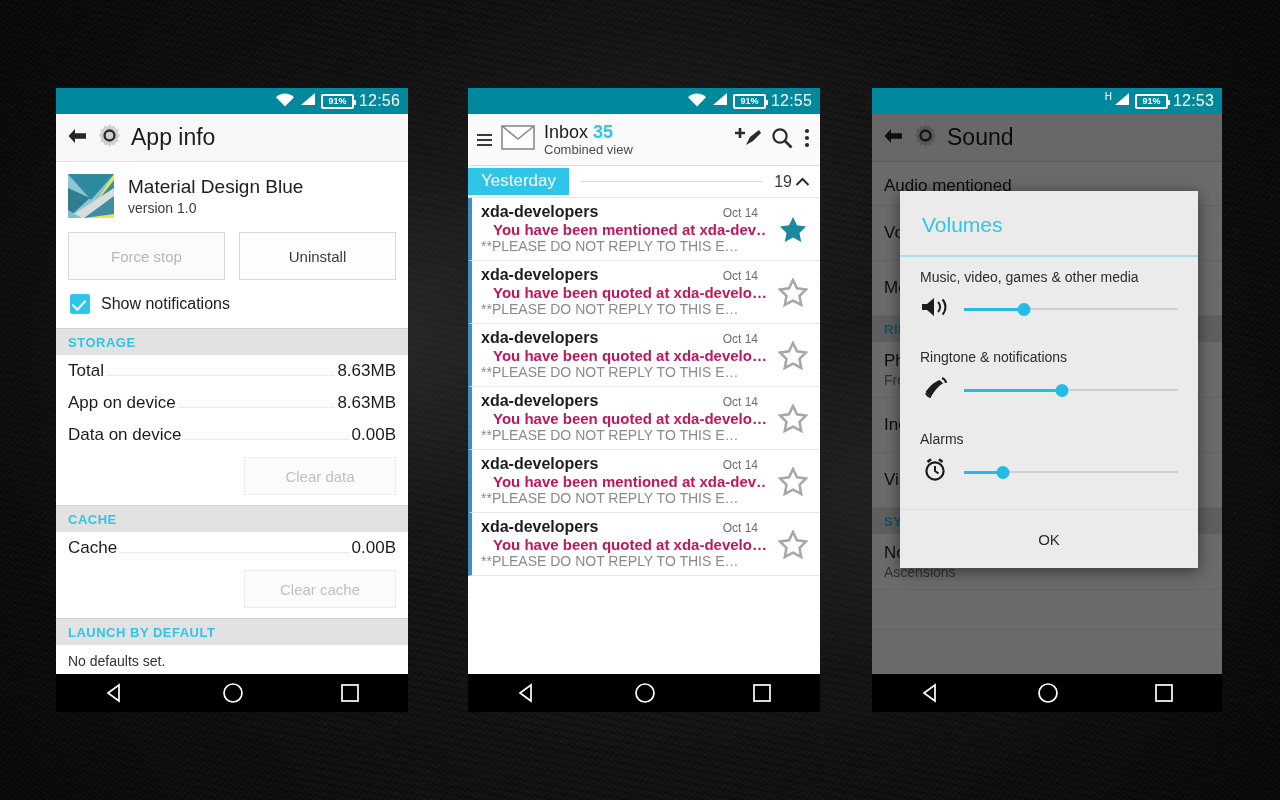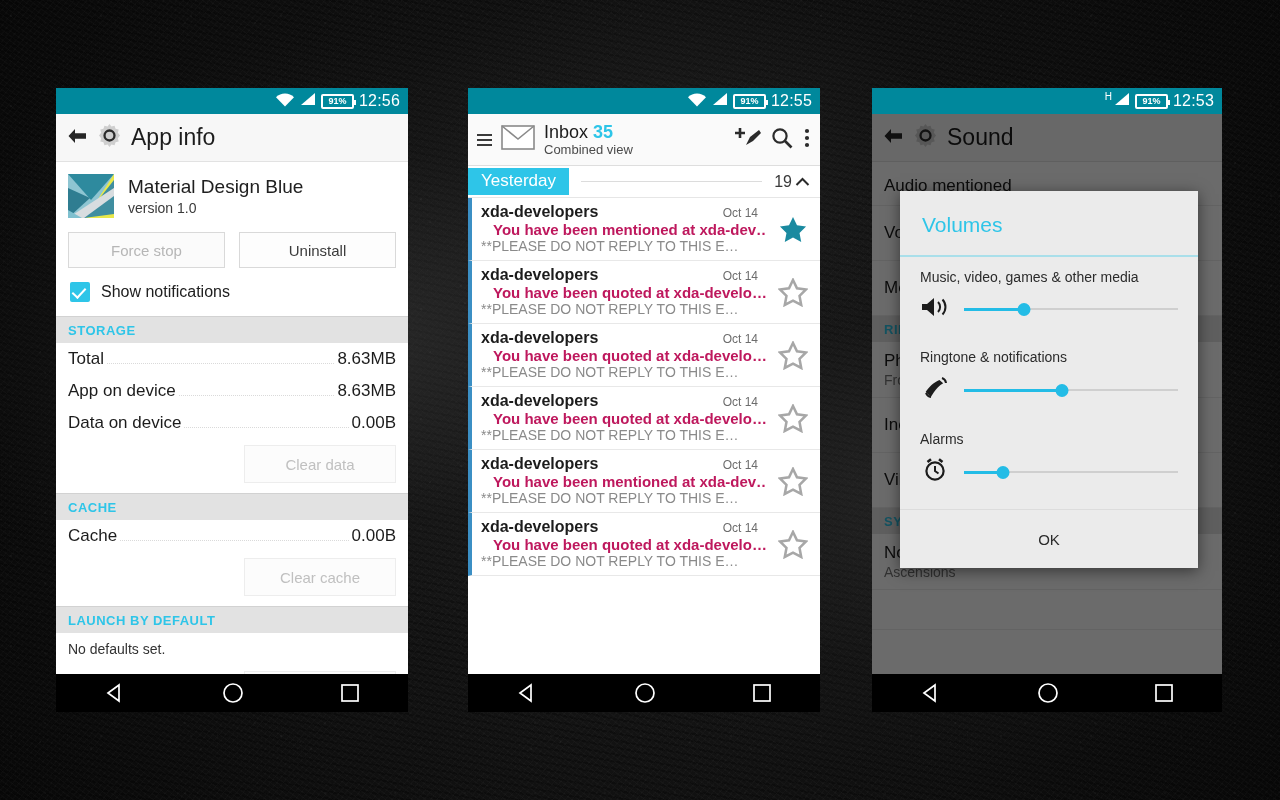--- a/index.html
+++ b/index.html
@@ -60,21 +60,21 @@
   }
   .actionbar .title { font-size: 23px; color: #1c1c1c; }
 
   
   .appheader { display:flex; align-items:center; gap:14px; padding:12px 12px 14px 12px; background:#fff; }
   .appicon { width:46px; height:44px; position:relative; overflow:hidden; flex:none; }
   .appname { font-size:19px; color:#202020; line-height:1.15; }
   .appver { font-size:14px; color:#3a3a3a; margin-top:2px; }
   .btnrow { display:flex; gap:14px; padding:0 12px 10px 12px; background:#fff; }
   .mdbtn {
-    flex:1; height:36px; border:1px solid #d9d9d9; background:#fdfdfd;
+    flex:1; height:48px; border:1px solid #d9d9d9; background:#fdfdfd;
     font-size:15px; color:#3b3b3b; display:flex; align-items:center; justify-content:center;
   }
   .mdbtn.disabled { color:#b6b6b6; background:#fbfbfb; }
   .chkrow { display:flex; align-items:center; gap:11px; padding:4px 12px 14px 14px; background:#fff; }
   .chkbox {
     width:20px; height:20px; background:#2ec5e8; position:relative; flex:none; border-radius:2px;
   }
   .chkbox::after {
     content:""; position:absolute; left:5px; top:3px; width:6px; height:11px;
     border:solid #fff; border-width:0 2.5px 2.5px 0; transform:rotate(43deg);

